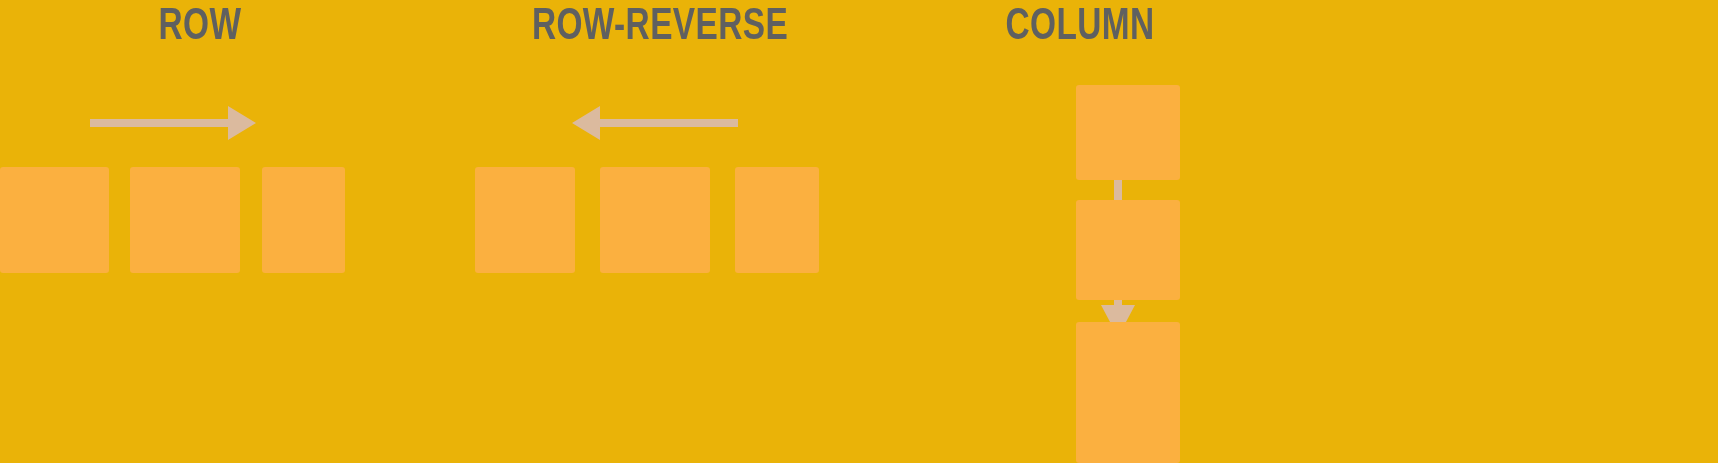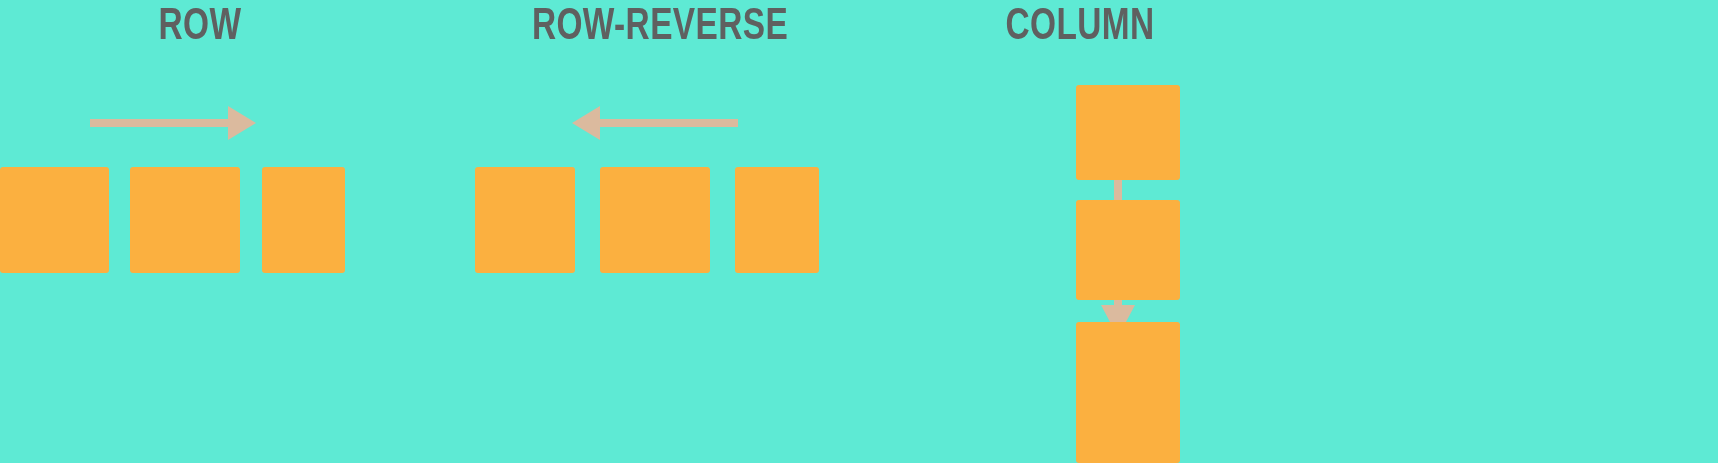--- a/index.html
+++ b/index.html
@@ -4,21 +4,21 @@
 <style>
   html, body {
     margin: 0;
     padding: 0;
     background: #000000;
   }
   #canvas {
     position: relative;
     width: 1718px;
     height: 463px;
-    background: #5eead4;
+    background: #eab308;
     overflow: hidden;
     font-family: "Liberation Sans", sans-serif;
   }
 
   .panel {
     position: absolute;
     top: 0;
     height: 463px;
   }
 

